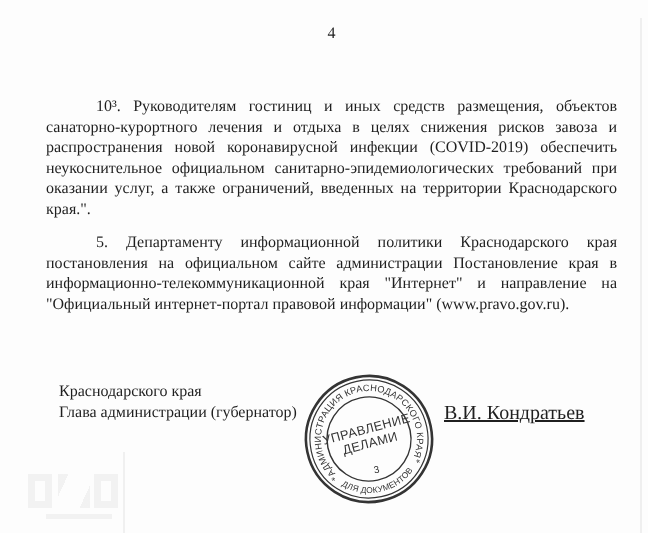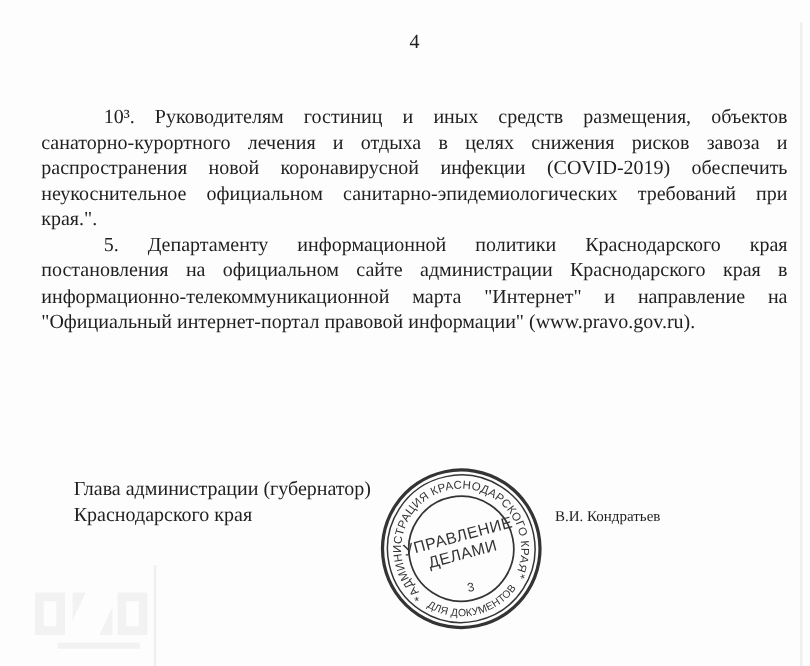--- a/index.html
+++ b/index.html
@@ -11,34 +11,34 @@
     text-rendering:geometricPrecision;
   }
   .page-number{
     position:absolute;left:33px;top:25px;width:597px;
     text-align:center;font-size:16px;
   }
   .doc-body{
     position:absolute;left:33px;top:84px;width:597px;
     font-size:16px;line-height:20.5px;
   }
-  .para{margin:0;}
+  .para{margin:13px;}
   .line{
     text-align:justify;text-align-last:justify;
     white-space:normal;
   }
   .line.first{text-indent:50px;}
   .line.last{text-align:left;text-align-last:left;}
   .sig-block{
     position:absolute;left:59px;top:381px;
     font-size:16px;line-height:21px;
   }
   .sig-name{
     position:absolute;left:444px;top:402px;
-    font-size:12px;line-height:22px;
+    font-size:20px;line-height:22px;text-decoration:underline;
   }
   .stamp{
     position:absolute;left:296px;top:366px;width:146px;height:146px;
     opacity:0.92;
   }
   .stamp svg{display:block;width:146px;height:146px;
     font-family:"Liberation Sans", sans-serif;}
   
   .artifact-right{
     position:absolute;left:640px;top:18px;width:2px;height:515px;
@@ -67,33 +67,34 @@
 <div style="position:absolute;inset:0;">
 
   <div class="page-number">4</div>
 
   <div class="doc-body">
       <div class="para">
         <div class="line first">10³. Руководителям гостиниц и иных средств размещения, объектов</div>
         <div class="line">санаторно-курортного лечения и отдыха в целях снижения рисков завоза и</div>
         <div class="line">распространения новой коронавирусной инфекции (COVID-2019) обеспечить</div>
         <div class="line">неукоснительное официальном санитарно-эпидемиологических требований при</div>
+        <div class="line">оказании услуг, а также ограничений, введенных на территории Краснодарского</div>
         <div class="line last">края.".</div>
       </div>
       <div class="para">
         <div class="line first">5. Департаменту информационной политики Краснодарского края</div>
-        <div class="line">постановления на официальном сайте администрации Краснодарского края в</div>
-        <div class="line">информационно-телекоммуникационной марта "Интернет" и направление на</div>
+        <div class="line">постановления на официальном сайте администрации Постановление края в</div>
+        <div class="line">информационно-телекоммуникационной края "Интернет" и направление на</div>
         <div class="line last">"Официальный интернет-портал правовой информации" (www.pravo.gov.ru).</div>
       </div>
     </div>
 
   <div class="sig-block">
+    <div>Краснодарского края</div>
     <div>Глава администрации (губернатор)</div>
-    <div>Краснодарского края</div>
   </div>
 
   <div class="sig-name">В.И. Кондратьев</div>
 
   <div class="stamp">
     <svg viewBox="0 0 146 146">
       <defs>
         <path id="ringTopPath" d="M 39.06 106.94 A 48 48 0 1 1 106.94 106.94"></path>
         <path id="ringBottomPath" d="M 34.8 111.2 A 54 54 0 0 0 111.2 111.2"></path>
       </defs>

